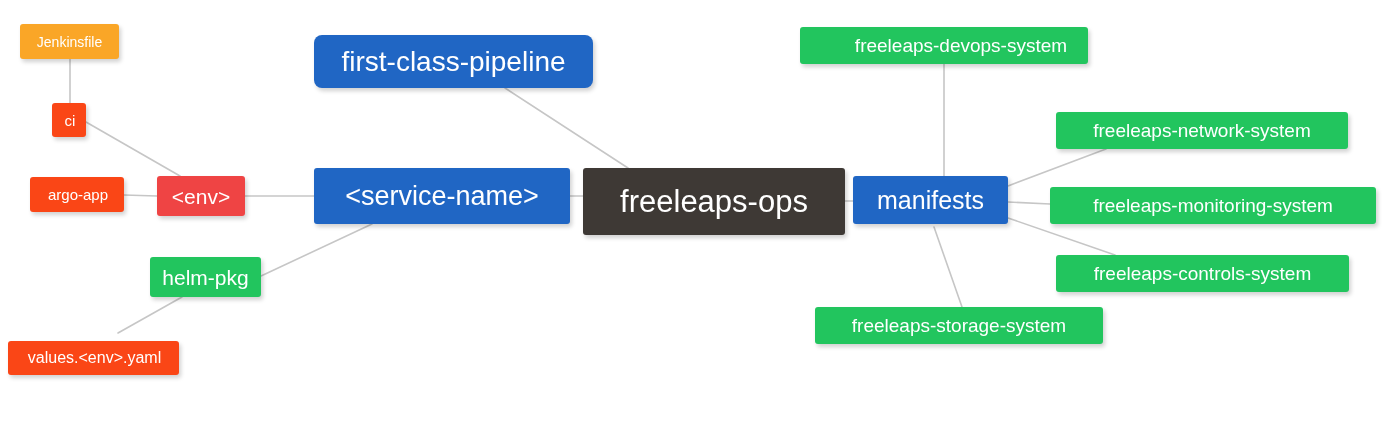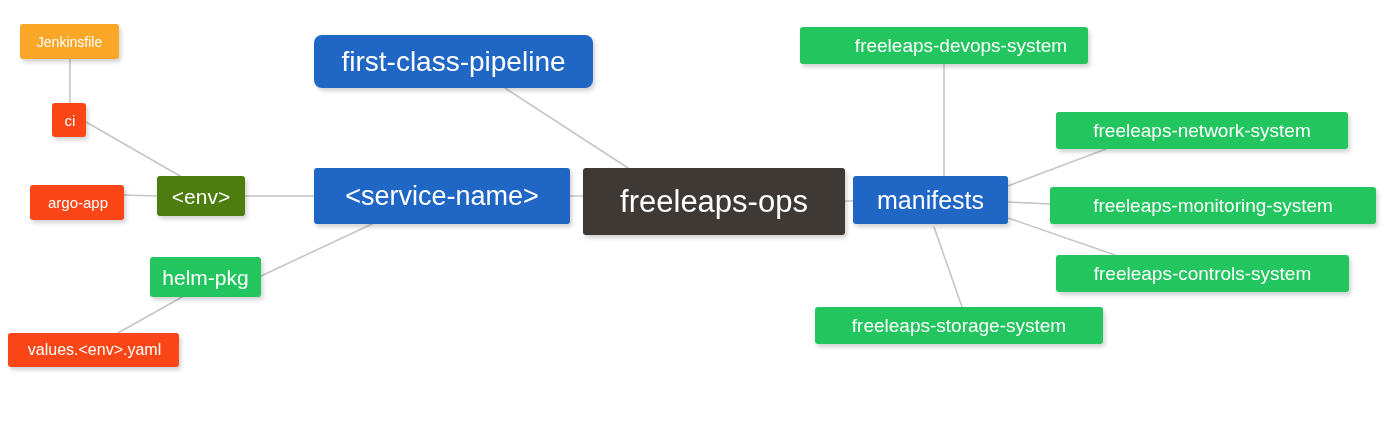--- a/index.html
+++ b/index.html
@@ -73,36 +73,36 @@
       <line x1="1008" y1="218" x2="1115" y2="255" stroke="#c6c6c6" stroke-width="1.6" stroke-linecap="round"></line>
       <line x1="934" y1="227" x2="962" y2="307" stroke="#c6c6c6" stroke-width="1.6" stroke-linecap="round"></line>
     </svg>
   <div id="nodes">
       <div class="node c-orange" style="left: 20px; top: 24px; width: 99px; height: 35px; font-size: 14px; background: rgb(250, 166, 39); color: rgb(255, 255, 255);">
         <span class="node-label">Jenkinsfile</span>
       </div>
       <div class="node c-red" style="left: 52px; top: 103px; width: 34px; height: 34px; font-size: 15px; background: rgb(250, 70, 22); color: rgb(255, 255, 255);">
         <span class="node-label">ci</span>
       </div>
-      <div class="node c-red" style="left: 30px; top: 177px; width: 94px; height: 35px; font-size: 15px; background: rgb(250, 70, 22); color: rgb(255, 255, 255); margin-top: 8px;">
+      <div class="node c-red" style="left: 30px; top: 177px; width: 94px; height: 35px; font-size: 15px; background: rgb(250, 70, 22); color: rgb(255, 255, 255);">
         <span class="node-label">argo-app</span>
       </div>
-      <div class="node c-green" style="left: 157px; top: 176px; width: 88px; height: 40px; font-size: 21px; background: #4d7c0f; color: rgb(255, 255, 255);">
+      <div class="node c-green" style="left: 157px; top: 176px; width: 88px; height: 40px; font-size: 21px; background: #ef4444; color: rgb(255, 255, 255);">
         <span class="node-label">&lt;env&gt;</span>
       </div>
       <div class="node c-blue" style="left: 314px; top: 168px; width: 256px; height: 56px; font-size: 27px; background: rgb(32, 102, 196); color: rgb(255, 255, 255);">
         <span class="node-label">&lt;service-name&gt;</span>
       </div>
       <div class="node c-blue" style="left: 314px; top: 35px; width: 279px; height: 53px; font-size: 28px; background: rgb(32, 102, 196); color: rgb(255, 255, 255); border-radius: 8px;">
         <span class="node-label">first-class-pipeline</span>
       </div>
       <div class="node c-green" style="left: 150px; top: 257px; width: 111px; height: 40px; font-size: 21px; background: rgb(34, 197, 94); color: rgb(255, 255, 255);">
         <span class="node-label">helm-pkg</span>
       </div>
-      <div class="node c-red" style="left: 8px; top: 333px; width: 171px; height: 34px; font-size: 16px; background: rgb(250, 70, 22); color: rgb(255, 255, 255);">
+      <div class="node c-red" style="left: 8px; top: 341px; width: 171px; height: 34px; font-size: 16px; background: rgb(250, 70, 22); color: rgb(255, 255, 255);">
         <span class="node-label">values.&lt;env&gt;.yaml</span>
       </div>
       <div class="node c-dark" style="left: 583px; top: 168px; width: 262px; height: 67px; font-size: 31px; background: rgb(62, 57, 53); color: rgb(255, 255, 255);">
         <span class="node-label">freeleaps-ops</span>
       </div>
       <div class="node c-blue" style="left: 853px; top: 176px; width: 155px; height: 48px; font-size: 25px; background: rgb(32, 102, 196); color: rgb(255, 255, 255);">
         <span class="node-label">manifests</span>
       </div>
       <div class="node c-green" style="left: 800px; top: 27px; width: 288px; height: 37px; font-size: 19px; background: rgb(34, 197, 94); color: rgb(255, 255, 255); padding-left: 44px;">
         <span class="node-label">freeleaps-devops-system</span>

